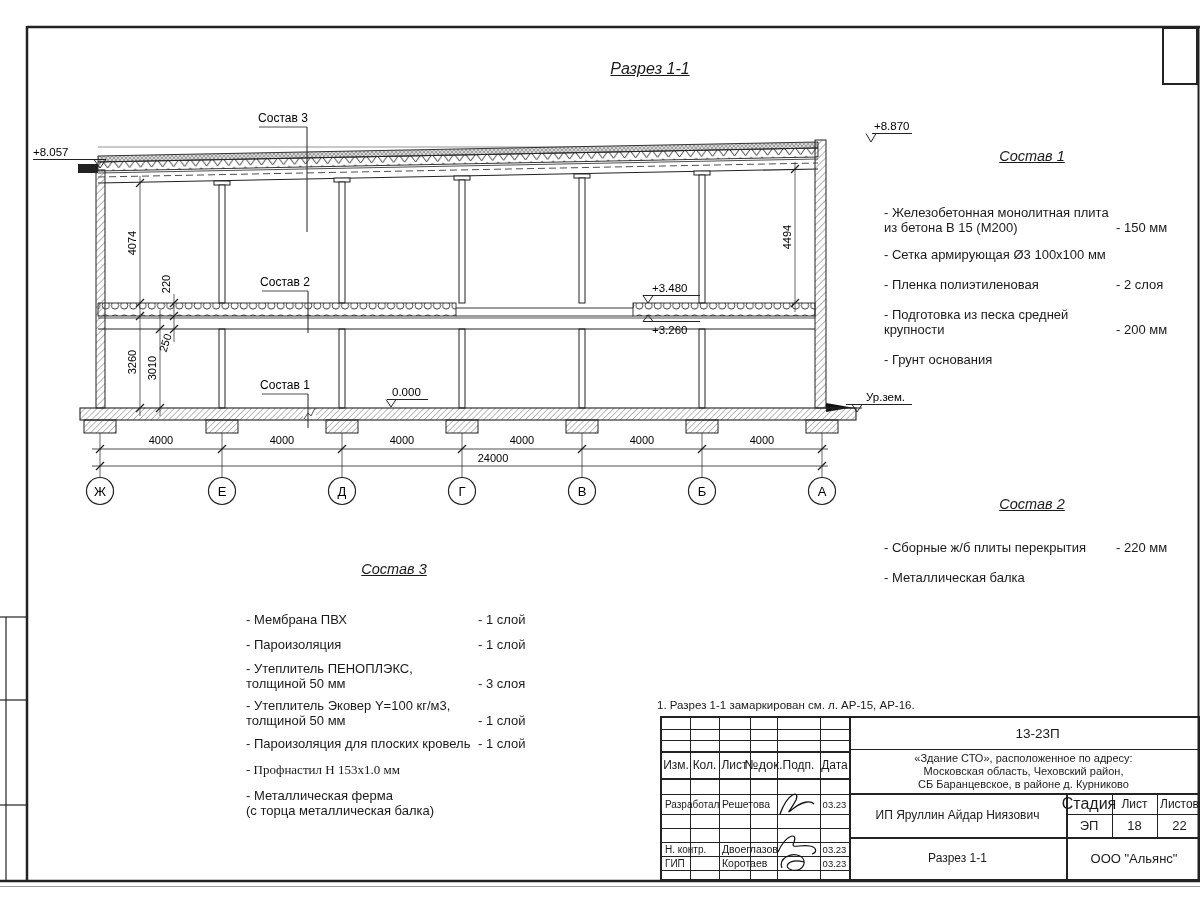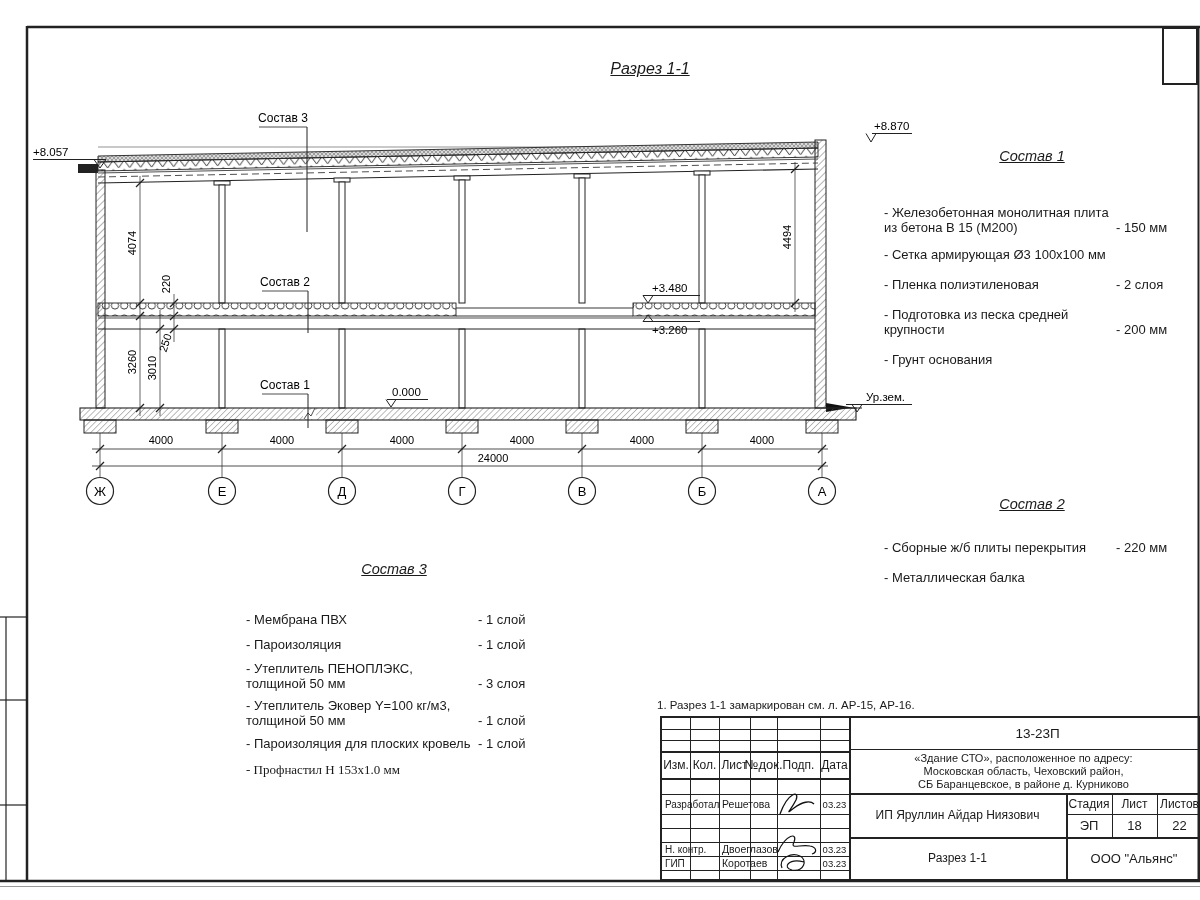--- a/index.html
+++ b/index.html
@@ -287,20 +287,25 @@
         <div class="val">- 1 слой</div>
       </div>
   <div class="srow" style="top:174px;">
         <div class="txt">- Пароизоляция для плоских кровель</div>
         <div class="val">- 1 слой</div>
       </div>
   <div class="srow" style="top:200px;font-family:Liberation Serif, serif;">
         <div class="txt">- Профнастил Н 153х1.0 мм</div>
         <div class="val"></div>
       </div>
+  <div class="srow" style="top:226px;">
+        <div class="txt">- Металлическая ферма
+(с торца металлическая балка)</div>
+        <div class="val"></div>
+      </div>
 </div>
 
 <div class="abs note" style="left:657px;top:699px;width:420px;">1. Разрез 1-1 замаркирован см. л. АР-15, АР-16.</div>
 
 <div id="tb">
 
   <div class="vl" style="left:28px;height:161px;"></div>
   <div class="vl" style="left:57px;height:161px;"></div>
   <div class="vl" style="left:88px;height:161px;"></div>
   <div class="vl" style="left:115px;height:161px;"></div>
@@ -347,21 +352,21 @@
     <path d="M6,30 C14,8 26,6 22,16 C17,26 10,32 20,24 C28,18 36,16 40,20" fill="none" stroke="#111" stroke-width="1.3"></path>
     <path d="M4,68 C12,50 24,48 20,58 C16,66 26,60 36,62 C42,63 44,68 38,70" fill="none" stroke="#111" stroke-width="1.2"></path>
     <path d="M8,84 C4,74 18,68 26,72 C34,76 30,88 18,86 C8,84 14,74 30,78" fill="none" stroke="#111" stroke-width="1.2"></path>
   </svg>
 
   <div class="cell" style="left:187px;top:0;width:349px;height:31px;font-size:13.5px;padding-left:28px;">13-23П</div>
   <div class="cell pre" style="left:187px;top:31px;width:349px;height:44px;font-size:11px;line-height:13px;">«Здание СТО», расположенное по адресу:
 Московская область, Чеховский район,
 СБ Баранцевское, в районе д. Курниково</div>
   <div class="cell" style="left:187px;top:75px;width:217px;height:44px;font-size:12px;">ИП Яруллин Айдар Ниязович</div>
-  <div class="cell" style="left:404px;top:75px;width:46px;height:21px;font-size:12px;">Стадия</div>
+  <div class="cell" style="left:404px;top:75px;width:46px;height:21px;font-size:16px;">Стадия</div>
   <div class="cell" style="left:450px;top:75px;width:45px;height:21px;font-size:12px;">Лист</div>
   <div class="cell" style="left:495px;top:75px;width:45px;height:21px;font-size:12px;">Листов</div>
   <div class="cell" style="left:404px;top:96px;width:46px;height:23px;font-size:13px;">ЭП</div>
   <div class="cell" style="left:450px;top:96px;width:45px;height:23px;font-size:13px;">18</div>
   <div class="cell" style="left:495px;top:96px;width:45px;height:23px;font-size:13px;">22</div>
   <div class="cell" style="left:187px;top:119px;width:217px;height:42px;font-size:12px;">Разрез 1-1</div>
   <div class="cell" style="left:404px;top:119px;width:136px;height:42px;font-size:13px;">ООО "Альянс"</div>
 </div>
 
 </div>

